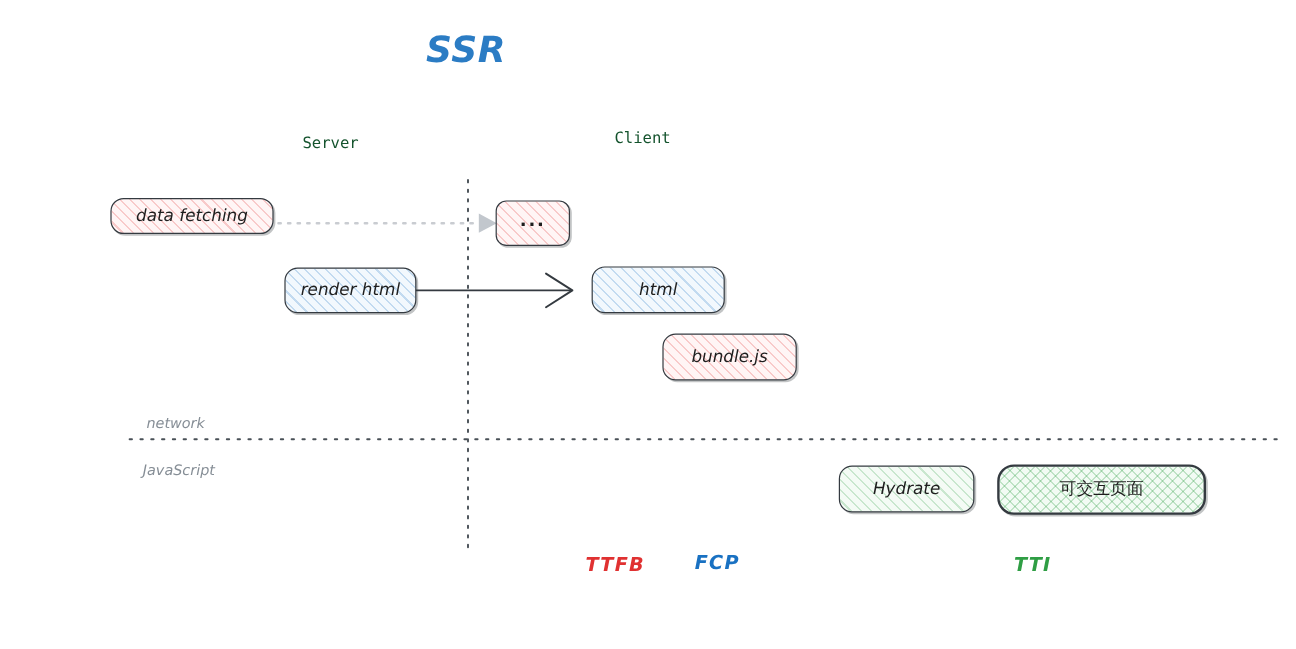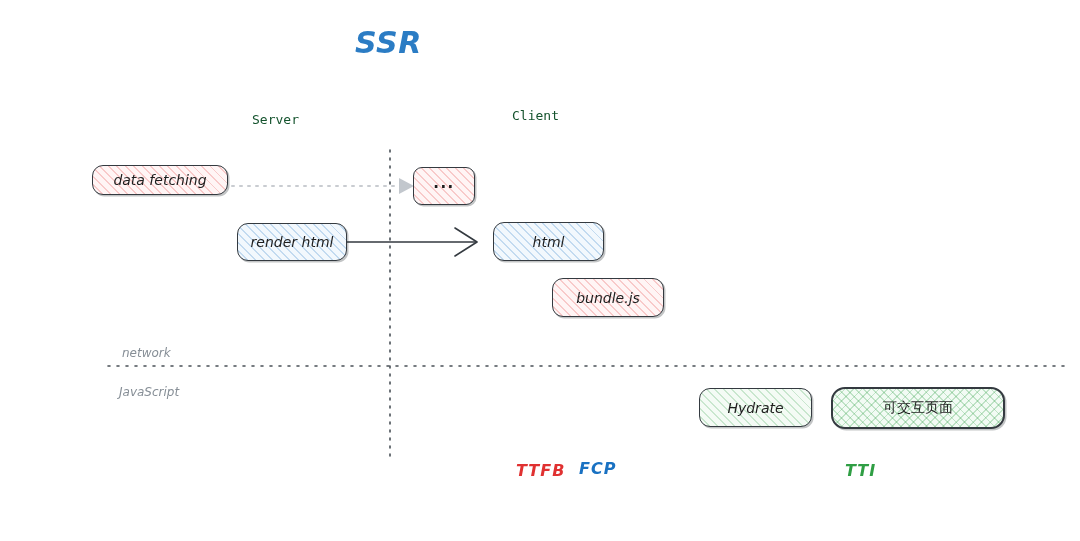--- a/index.html
+++ b/index.html
@@ -171,17 +171,17 @@
   </div>
 
   <div class="node green" style="left:699px; top:388px; width:113px; height:39px;text-align:center;">
     <span>Hydrate</span>
   </div>
 
   <div class="node green-cross cjk" style="left:831px; top:387px; width:174px; height:42px;">
     <span>可交互页面</span>
   </div>
 
-  <div class="metric" style="left:516px; top:461px; color:#e03131;">TTFB</div>
+  <div class="metric" style="left:488px; top:461px; color:#e03131;">TTFB</div>
   <div class="metric" style="left:579px; top:459px; color:#1971c2;">FCP</div>
   <div class="metric" style="left:845px; top:461px; color:#2f9e44;">TTI</div>
 
 </div>
 
 </body></html>

